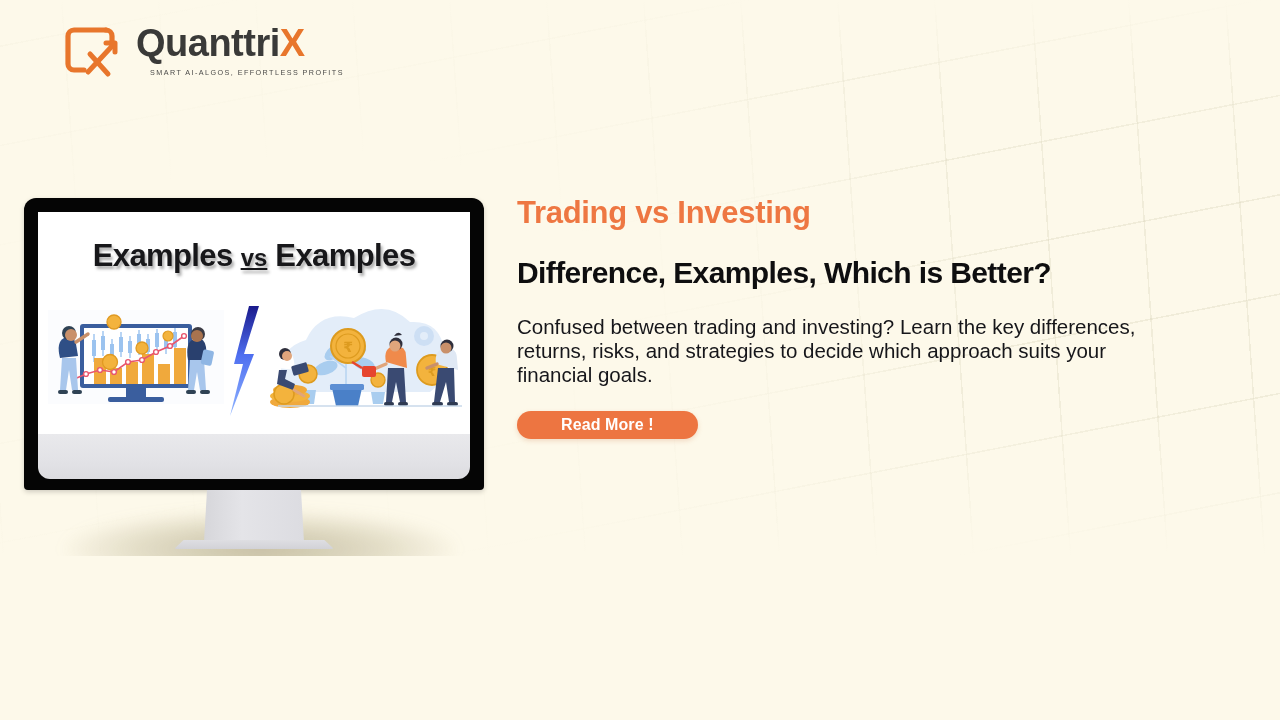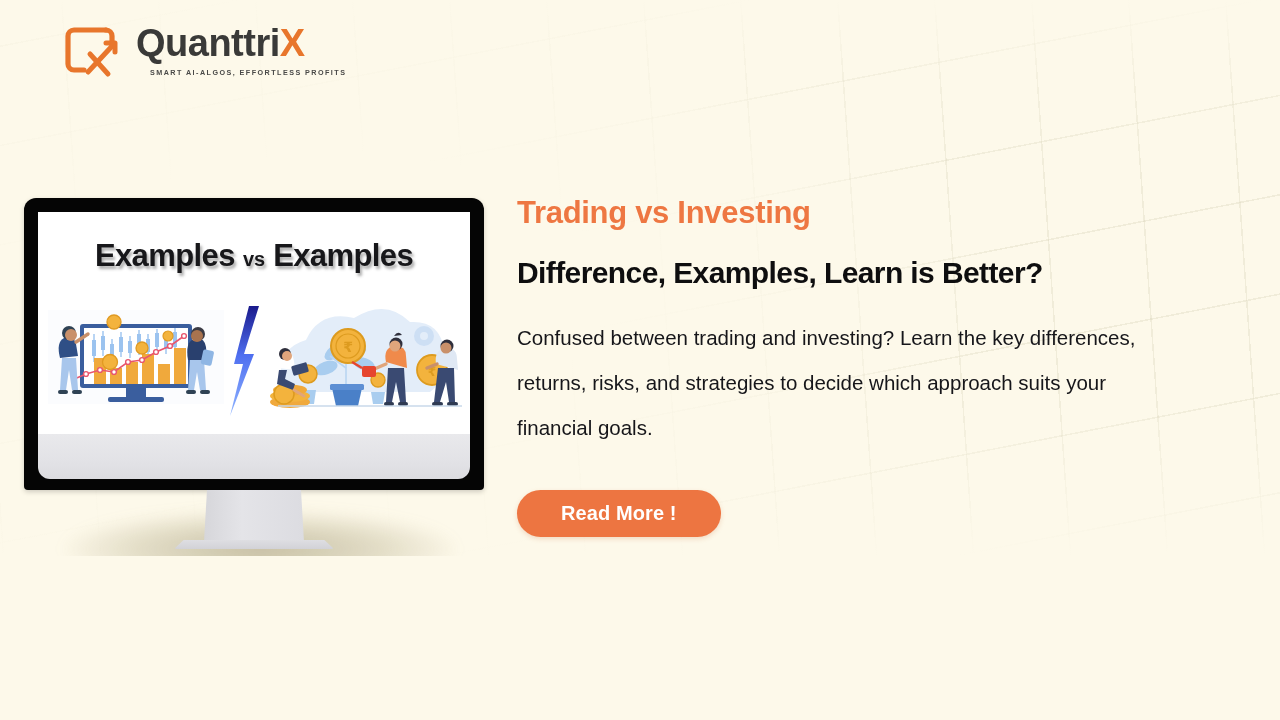--- a/index.html
+++ b/index.html
@@ -34,21 +34,21 @@
     pointer-events:none;
   }
 
   
   .logo { position:absolute; left:60px; top:20px; display:flex; align-items:center; gap:12px; }
   .logo-mark { width:64px; height:60px; flex:0 0 auto; }
   .logo-text { display:flex; flex-direction:column; }
   .logo-word { font-size:38px; font-weight:700; letter-spacing:-.5px; line-height:1; color:#3a3a38; }
   .logo-word .x { color:#e8762c; }
   .logo-tag {
-    font-size:7.2px; font-weight:700; letter-spacing:1.45px;
+    font-size:7.2px; font-weight:400; letter-spacing:1.45px;
     color:#4a4a48; margin-top:6px; margin-left:14px; white-space:nowrap;
   }
 
   
   .monitor { position:absolute; left:24px; top:198px; width:460px; }
   .monitor-shadow {
     position:absolute; left:40px; top:312px; width:392px; height:78px;
     border-radius:50%;
     background:radial-gradient(ellipse at center, rgba(120,108,62,.42) 0%, rgba(140,128,80,.22) 46%, rgba(253,249,234,0) 74%);
     filter:blur(7px);
@@ -88,47 +88,47 @@
 
   
   .scr-title {
     position:absolute; left:0; right:0; top:26px;
     text-align:center;
     font-size:31px; font-weight:700; letter-spacing:-.6px;
     color:#17171a;
     text-shadow:2px 3px 3px rgba(60,60,60,.42);
     white-space:nowrap;
   }
-  .scr-title .vs { font-size:20px; font-weight:700; letter-spacing:0; }
+  .scr-title .vs { font-size:24px; font-weight:700; letter-spacing:0;text-decoration:underline; }
 
   
   .illus { position:absolute; left:0; right:0; top:94px; height:110px; }
   .illus svg { display:block; width:100%; height:100%; }
 
   
   .copy { position:absolute; left:517px; top:196px; width:690px; }
   .eyebrow {
     font-size:31px; font-weight:700; color:#ee7742;
     letter-spacing:-.3px; line-height:1.1;
   }
   .subhead {
     margin-top:26px;
     font-size:30px; font-weight:700; color:#0e0e0f;
     letter-spacing:-.6px; line-height:1.15;
   }
   .body {
     margin-top:24px;
     font-size:20.5px; font-weight:400; color:#16161a;
-    line-height:45px; max-width:660px;
+    line-height:24px; max-width:660px;
   }
   .cta {
-    display:inline-block; margin-top:40px;
+    display:inline-block; margin-top:24px;
     background:#ed7541; color:#fff;
-    font-size:20px; font-weight:700; letter-spacing:.1px;
-    padding:12px 44px;
+    font-size:16px; font-weight:700; letter-spacing:.1px;
+    padding:5px 44px;
     border:none; border-radius:30px;
     cursor:pointer;
     box-shadow:0 2px 5px rgba(200,110,60,.22);
   }
 </style>
 </head>
 <body>
 
 <div id="stage">
 
@@ -332,18 +332,18 @@
 
       </div>
       <div class="chin"></div>
     </div>
     <div class="neck"></div>
     <div class="foot"></div>
   </div>
 
   <div class="copy">
     <div class="eyebrow">Trading vs Investing</div>
-    <div class="subhead">Difference, Examples, Learn is Better?</div>
+    <div class="subhead">Difference, Examples, Which is Better?</div>
     <p class="body">Confused between trading and investing? Learn the key differences, returns, risks, and strategies to decide which approach suits your financial goals.</p>
     <button class="cta">Read More !</button>
   </div>
 
 </div>
 
 </body></html>

